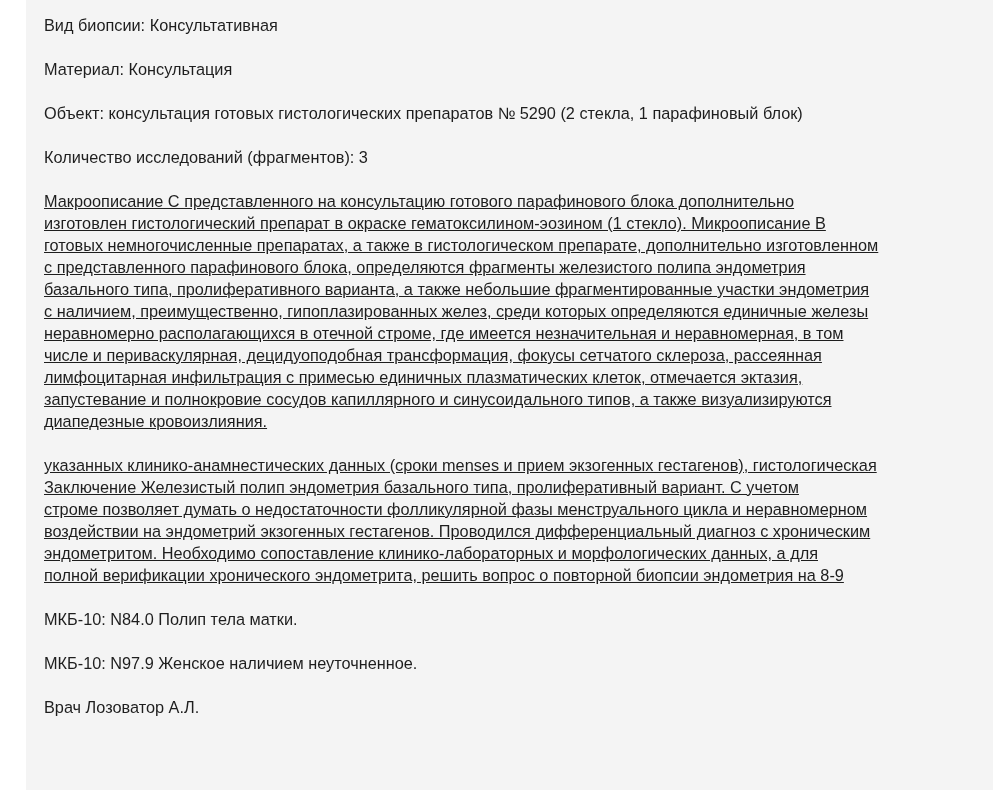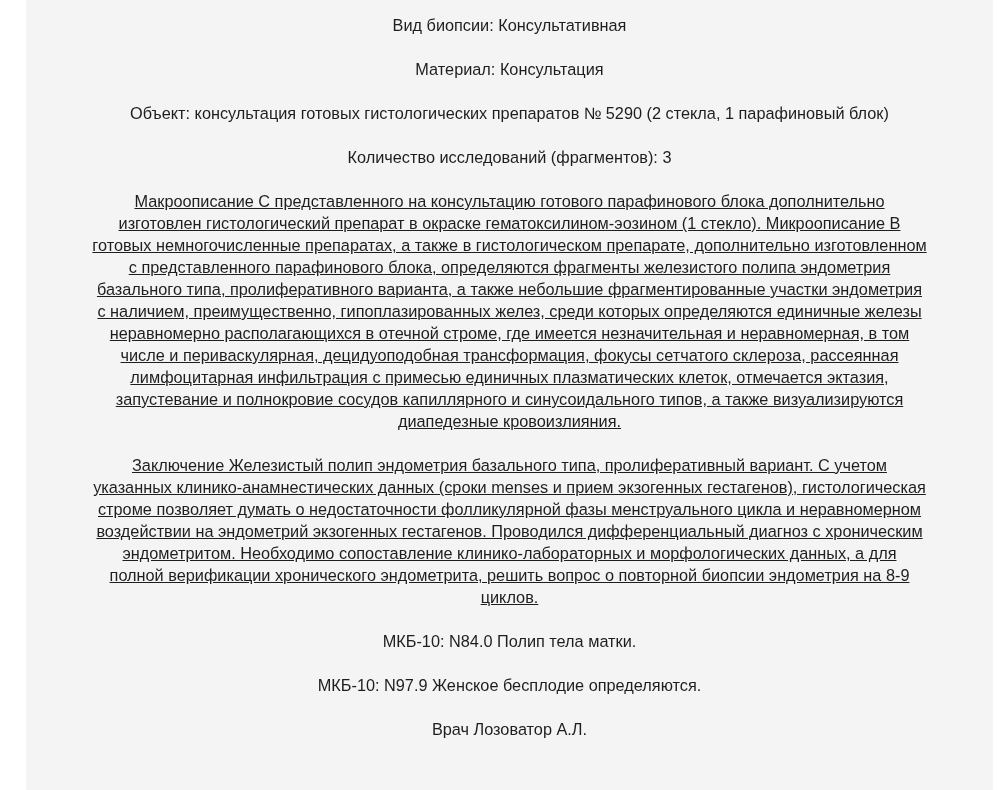--- a/index.html
+++ b/index.html
@@ -19,21 +19,20 @@
       top: 0;
       width: 967px;
       height: 790px;
       background: #f4f4f4;
       box-sizing: border-box;
       padding: 14px 18px 0 18px;
       font-family: "Liberation Sans", sans-serif;
       font-size: 16.3px;
       line-height: 22px;
       color: #1e1e1e;
-      text-align: center;
     }
     .para {
       margin: 0 0 22px 0;
       white-space: normal;
     }
     .para.block {
       margin-bottom: 22px;
     }
     .line {
       display: block;
@@ -58,25 +57,24 @@
     <span class="line">базального типа, пролиферативного варианта, а также небольшие фрагментированные участки эндометрия</span>
     <span class="line">с наличием, преимущественно, гипоплазированных желез, среди которых определяются единичные железы</span>
     <span class="line">неравномерно располагающихся в отечной строме, где имеется незначительная и неравномерная, в том</span>
     <span class="line">числе и периваскулярная, децидуоподобная трансформация, фокусы сетчатого склероза, рассеянная</span>
     <span class="line">лимфоцитарная инфильтрация с примесью единичных плазматических клеток, отмечается эктазия,</span>
     <span class="line">запустевание и полнокровие сосудов капиллярного и синусоидального типов, а также визуализируются</span>
     <span class="line">диапедезные кровоизлияния.</span>
   </div>
 
   <div class="para block">
+    <span class="line">указанных клинико-анамнестических данных (сроки menses и прием экзогенных гестагенов), гистологическая</span>
     <span class="line">Заключение Железистый полип эндометрия базального типа, пролиферативный вариант. С учетом</span>
-    <span class="line">указанных клинико-анамнестических данных (сроки menses и прием экзогенных гестагенов), гистологическая</span>
     <span class="line">строме позволяет думать о недостаточности фолликулярной фазы менструального цикла и неравномерном</span>
     <span class="line">воздействии на эндометрий экзогенных гестагенов. Проводился дифференциальный диагноз с хроническим</span>
     <span class="line">эндометритом. Необходимо сопоставление клинико-лабораторных и морфологических данных, а для</span>
     <span class="line">полной верификации хронического эндометрита, решить вопрос о повторной биопсии эндометрия на 8-9</span>
-    <span class="line">циклов.</span>
   </div>
 
   <p class="para">МКБ-10: N84.0 Полип тела матки.</p>
-  <p class="para">МКБ-10: N97.9 Женское бесплодие определяются.</p>
+  <p class="para">МКБ-10: N97.9 Женское наличием неуточненное.</p>
   <p class="para">Врач Лозоватор А.Л.</p>
 </div>
 
 </body></html>

